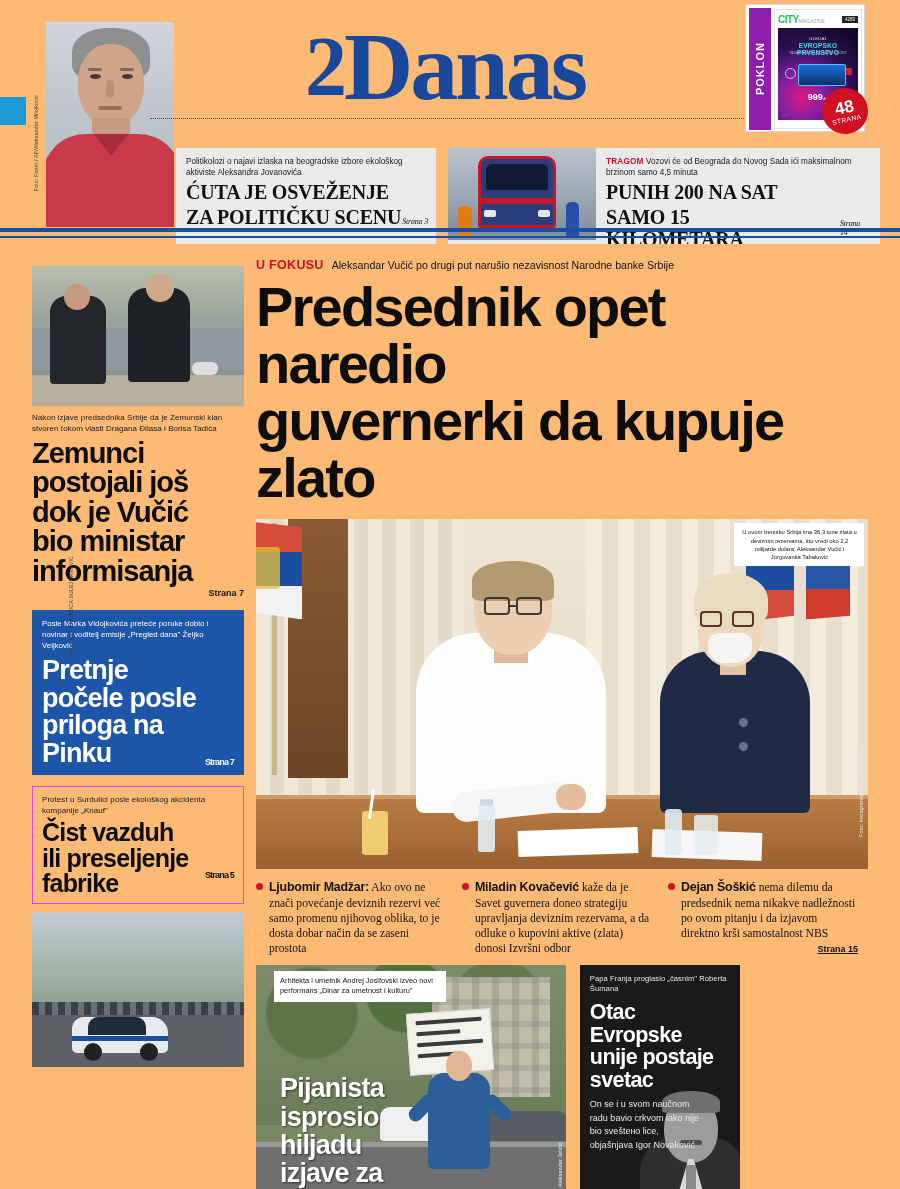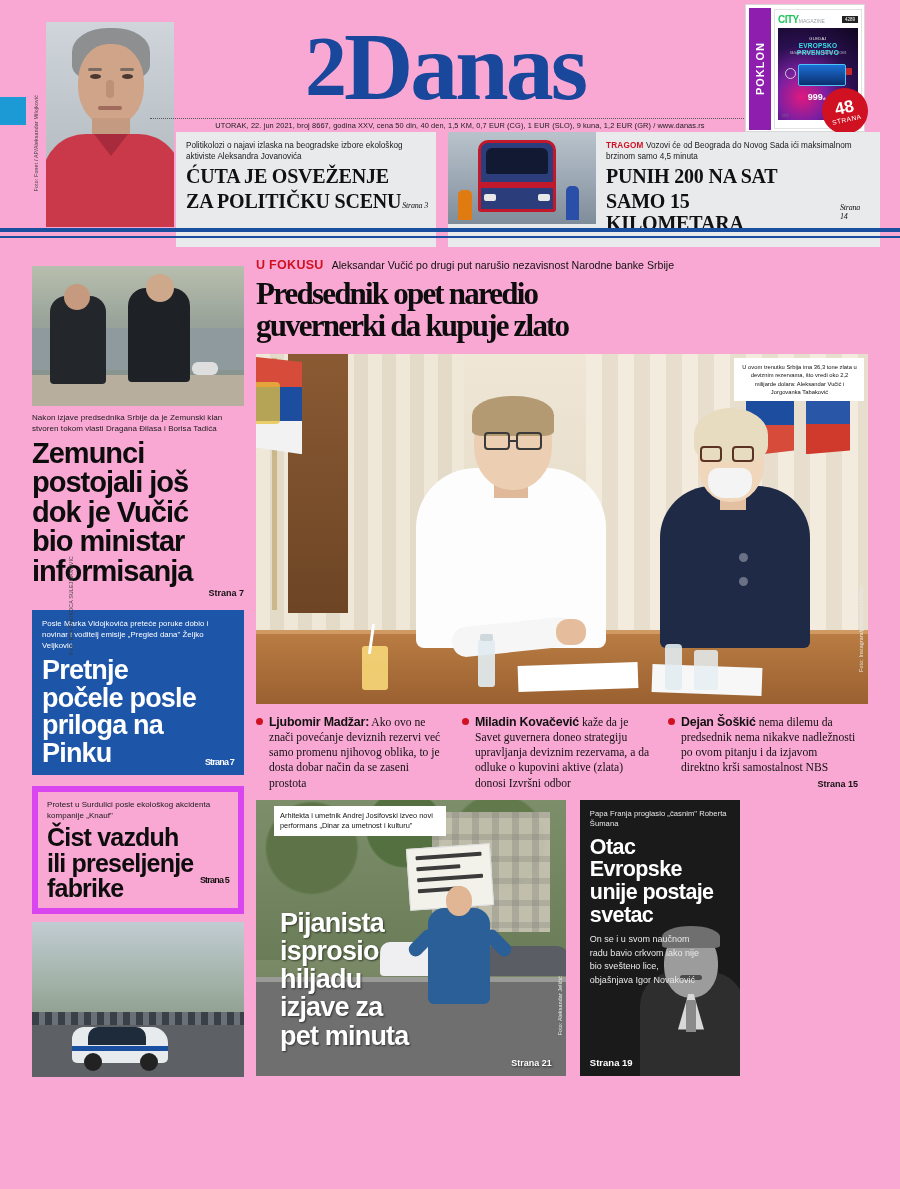--- a/index.html
+++ b/index.html
@@ -2,21 +2,21 @@
 <html><head>
 <meta charset="utf-8">
 <style>
   * { box-sizing: border-box; margin: 0; padding: 0; }
   html, body {
     width: 900px; height: 1189px;
     background: #ffffff;
     font-family: "Liberation Sans", sans-serif;
     overflow: hidden;
   }
-  .page { position: relative; width: 900px; height: 1189px; background:#f9a8d4; }
+  .page { position: relative; width: 900px; height: 1189px; background:#fdba74; }
 
   
   .masthead { position:absolute; left:0; top:0; width:900px; height:232px; }
   .logo-wrap {
     position:absolute; left:185px; top:12px; width:520px; height:110px;
     display:flex; align-items:center; justify-content:center;
   }
   .logo-text {
     font-family:"Liberation Serif", serif;
     font-weight:bold; font-size:96px; color:#18479b;
@@ -101,21 +101,21 @@
     border-radius:50%; background:#cf1122; color:#fff;
     display:flex; flex-direction:column; align-items:center; justify-content:center;
     line-height:1; transform:rotate(-12deg);
   }
   .strana-circle .n { font-size:17px; font-weight:bold; }
   .strana-circle .w { font-size:6.5px; letter-spacing:.6px; margin-top:1px;}
 
   
   .teaser-strip { position:absolute; left:0; top:132px; width:900px; height:96px; }
   .teaser {
-    position:absolute; top:0; height:115px; background:#e9eaec; overflow:hidden;
+    position:absolute; top:16px; height:96px; background:#e9eaec; overflow:hidden;
   }
   .teaser.left { left:176px; width:260px; }
   .teaser.right { left:448px; width:432px; }
   .teaser-kicker {
     font-size:8.2px; color:#1a1a1a; line-height:1.35; padding:8px 8px 0 10px;
   }
   .teaser-kicker .tag { color:#cf1122; font-weight:bold; letter-spacing:.2px; }
   .teaser-head {
     font-family:"Liberation Serif", serif; font-weight:bold;
     font-size:20px; line-height:1.06; color:#111; padding:4px 6px 0 10px;
@@ -177,21 +177,21 @@
     margin-top:12px; background:#1d56a8; color:#fff; padding:9px 10px 8px 10px;
     width:212px;
   }
   .blue-box .kicker { color:#fff; margin-top:0; font-size:7.8px; line-height:1.4;}
   .blue-box .bighead-left { color:#fff; font-size:27px; letter-spacing:-.8px; margin-top:5px;}
   .blue-box .strana-r { color:#fff; }
   .bb-last { display:flex; align-items:flex-end; justify-content:space-between; }
   .bb-last .t { font-weight:bold; font-size:27px; line-height:1; letter-spacing:-.8px;}
 
   .white-box {
-    margin-top:11px; border:6px solid #d946ef; padding:8px 9px 7px 9px; width:212px;
+    margin-top:11px; border:1px solid #d946ef; padding:8px 9px 7px 9px; width:212px;
   }
   .white-box .bighead-left { font-size:25px; letter-spacing:-.8px;}
   .wb-last { display:flex; align-items:flex-start; justify-content:space-between; }
   .wb-last .t { font-weight:bold; font-size:25px; line-height:1; letter-spacing:-.8px;}
 
   .photo-protest {
     margin-top:8px; position:relative; width:212px; height:155px; overflow:hidden; background:#9aa7ae;
   }
   .pp-sky { position:absolute; inset:0; background:linear-gradient(180deg,#c2ccd3 0%,#9fb0a4 42%,#6e7d6a 100%); }
   .pp-road { position:absolute; left:0; bottom:0; width:100%; height:34%; background:#5d6166;}
@@ -203,22 +203,22 @@
   .pp-crowd { position:absolute; left:0; top:58%; width:100%; height:24%; background:repeating-linear-gradient(90deg,#3a4048 0 7px,#6a7076 7px 13px);}
 
   
   .col-main { position:absolute; left:256px; top:14px; width:612px; }
 
   .fokus-line { display:flex; align-items:baseline; gap:8px; }
   .fokus-tag { color:#cf1122; font-weight:bold; font-size:12.5px; letter-spacing:.3px; }
   .fokus-sub { font-size:10.6px; color:#111; }
 
   .main-head {
-    font-family:Liberation Serif, serif; font-weight:bold;
-    font-size:31px; line-height:1.02; color:#0d0d0d;
+    font-family:Liberation Sans, sans-serif; font-weight:bold;
+    font-size:56px; line-height:1.02; color:#0d0d0d;
     letter-spacing:-1.8px; margin-top:6px;
   }
 
   .main-photo {
     position:relative; margin-top:13px; width:612px; height:350px; overflow:hidden;
     background:#ded3c2;
   }
   .mp-wall { position:absolute; inset:0; background:linear-gradient(180deg,#efe6d6 0%,#e6dcc9 55%,#ddd2be 100%); }
   .mp-curtain-l { position:absolute; left:0; top:0; width:34%; height:100%;
       background:repeating-linear-gradient(90deg,#efe7d8 0 14px,#e4dac8 14px 28px); }
@@ -275,21 +275,21 @@
   .bullets { position:relative; margin-top:10px; display:flex; gap:16px; width:612px; }
   .bcol { width:190px; position:relative; }
   .bcol .dot {
     position:absolute; left:0; top:4px; width:7px; height:7px; border-radius:50%; background:#cf1122;
   }
   .btext {
     padding-left:13px; font-family:"Liberation Serif", serif;
     font-size:11.6px; line-height:1.3; color:#111;
   }
   .btext b { font-family:"Liberation Sans", sans-serif; font-size:12.4px; font-weight:bold; letter-spacing:-.2px;}
-  .bcol .strana-r { margin-top:3px; }
+  .bcol .strana-r { margin-top:3px;text-decoration:underline; }
 
   
   .bottom-row { position:relative; margin-top:9px; display:flex; gap:14px; width:484px; }
 
   .pianist {
     position:relative; width:398px; height:276px; overflow:hidden; background:#6d7d58;
   }
   .pi-sky { position:absolute; inset:0; background:linear-gradient(180deg,#9fae8d 0%,#7f8f6b 45%,#6a7a58 100%); }
   .pi-trees { position:absolute; left:0; top:0; width:100%; height:58%;
       background:radial-gradient(circle at 18% 30%, #5e7448 0 16%, transparent 17%),
@@ -375,21 +375,20 @@
     </div>
     <div class="credit-v credit-mh">Foto: Fonet / AP/Aleksandar Milojković</div>
 
     <div class="logo-wrap">
       <div class="logo-text">
         <span class="logo-num">2</span><span>Danas</span>
       </div>
     </div>
 
     <div class="hairline"></div>
-    <div class="dateline">UTORAK, 22. jun 2021, broj 8667, godina XXV, cena 50 din, 40 den, 1,5 KM, 0,7 EUR (CG), 1 EUR (SLO), 9 kuna, 1,2 EUR (GR) / www.danas.rs</div>
 
     <div class="poklon-box">
       <div class="poklon-tab">
         <span>POKLON</span>
       </div>
       <div class="citymag">
         <div class="cm-head">
           <div class="cm-logo">
             <span>CITY</span><span class="mag">MAGAZINE</span>
           </div>

